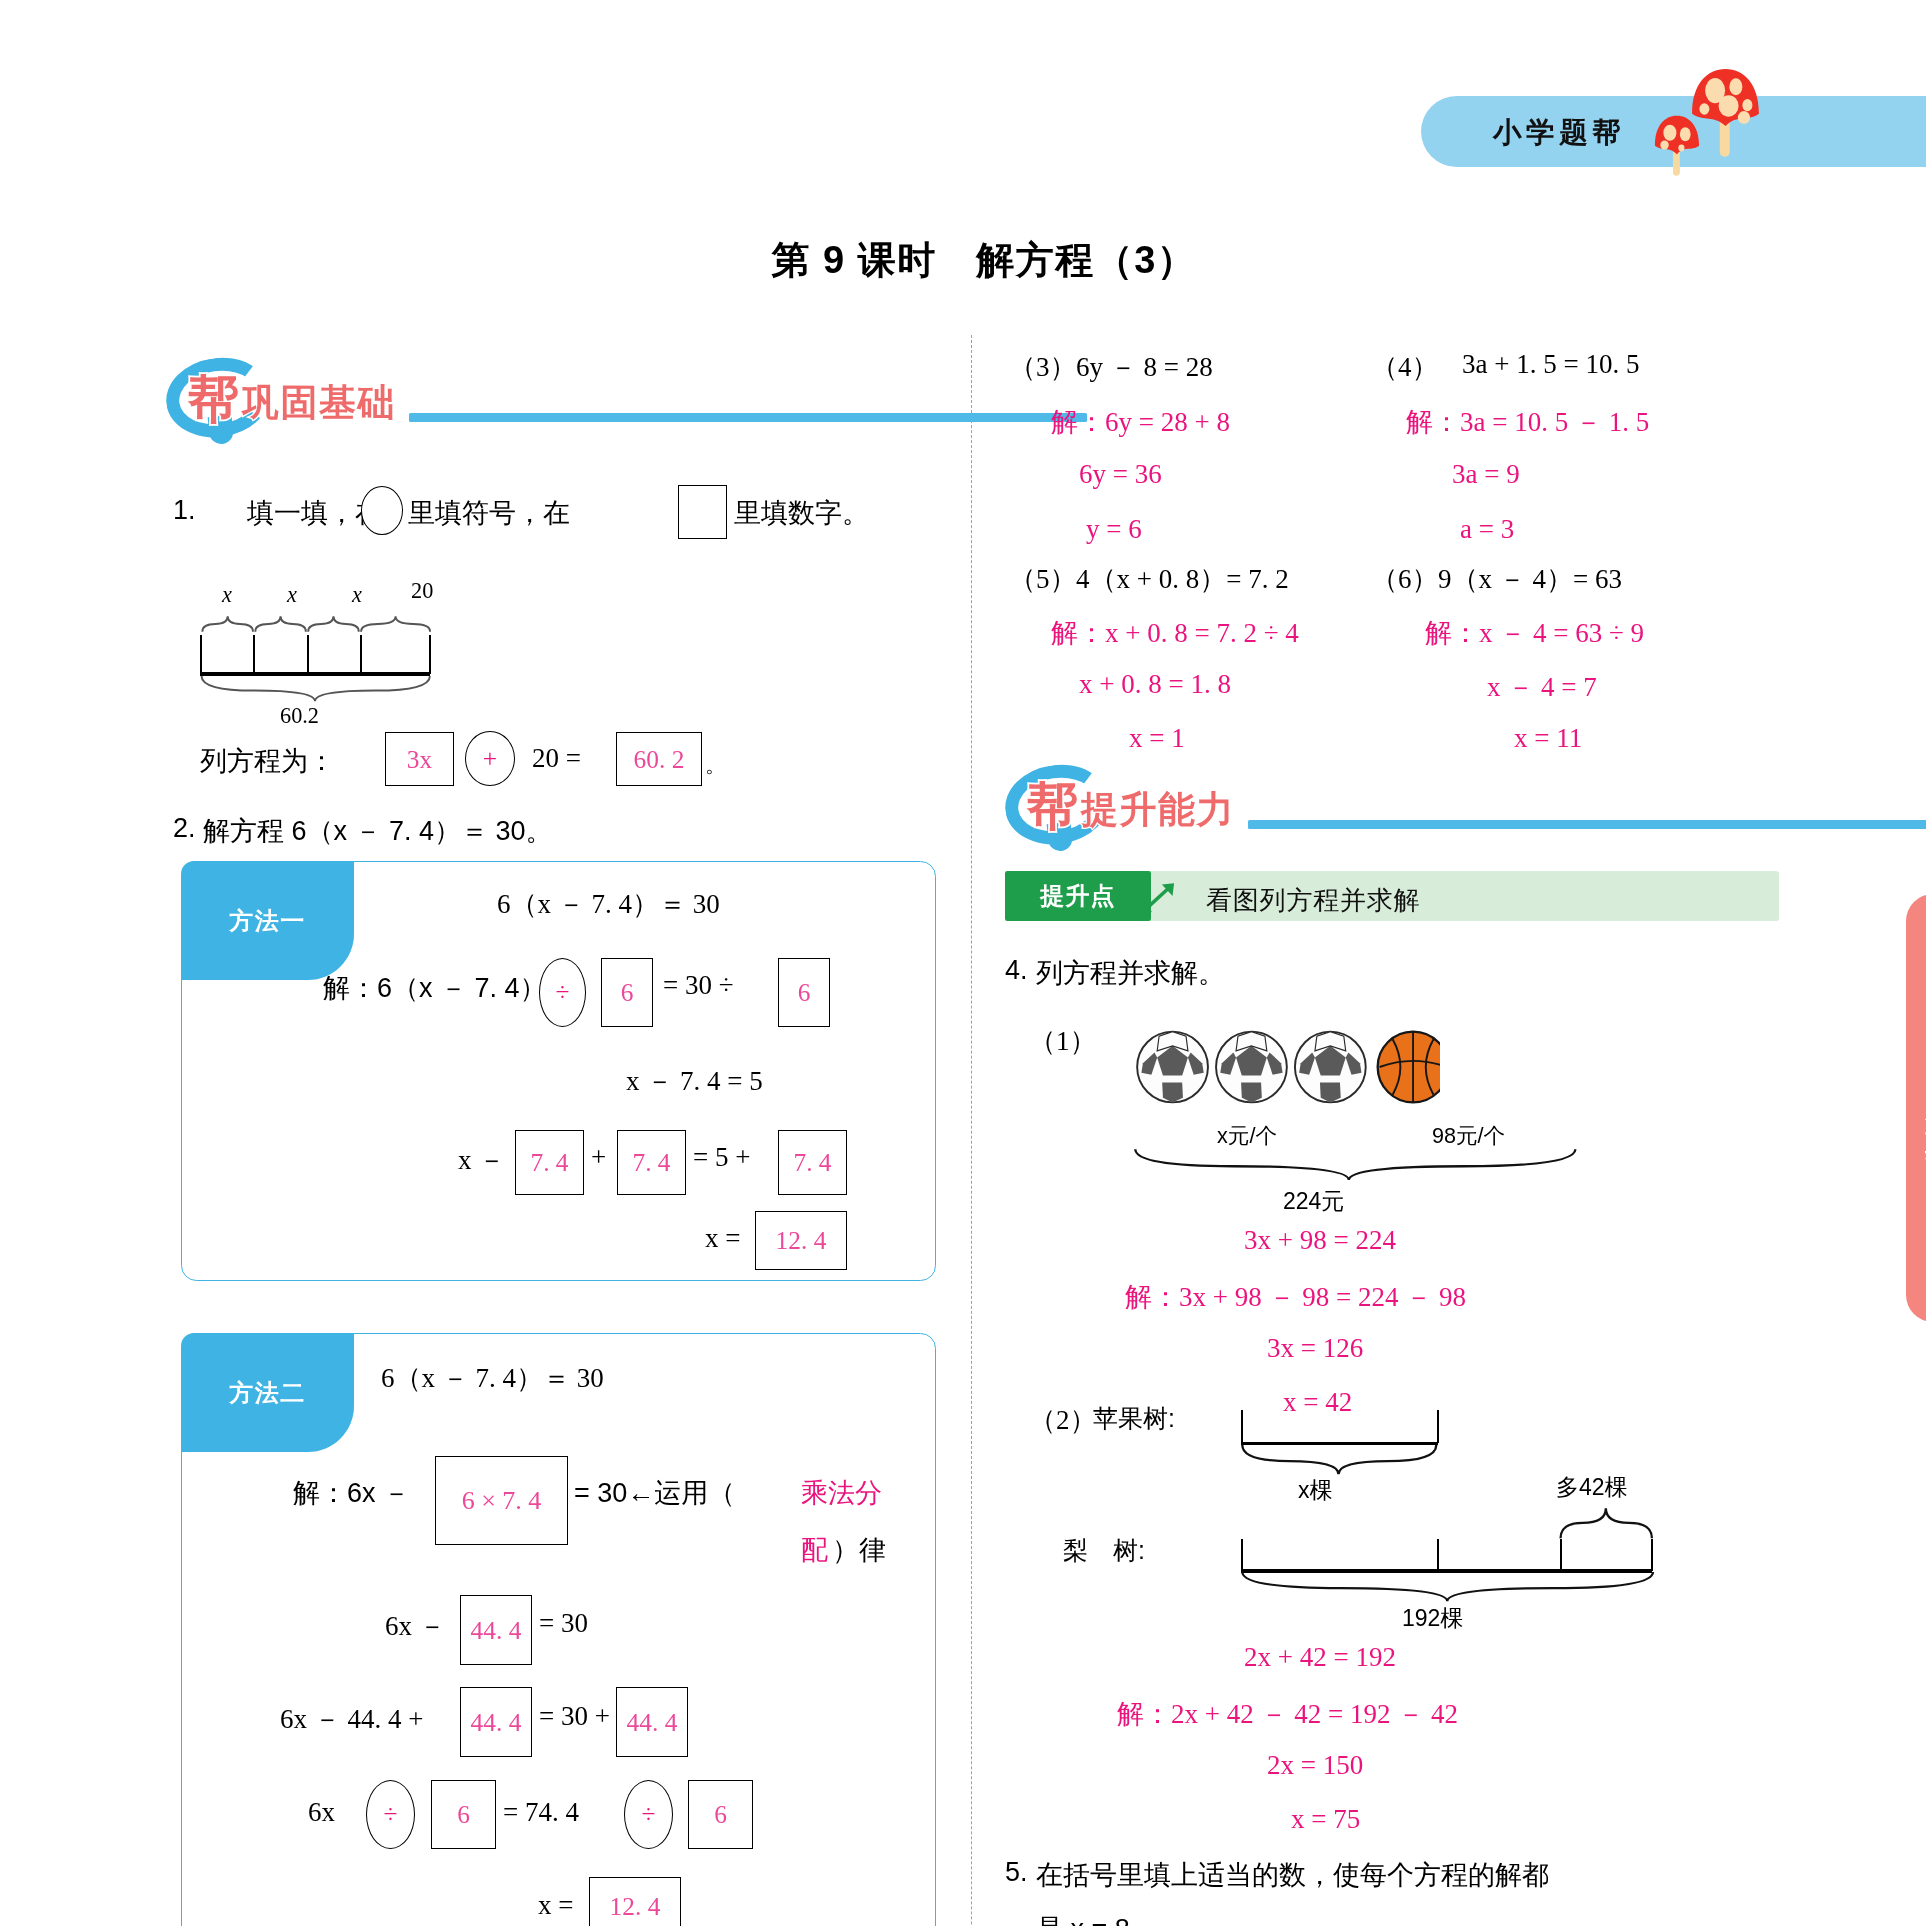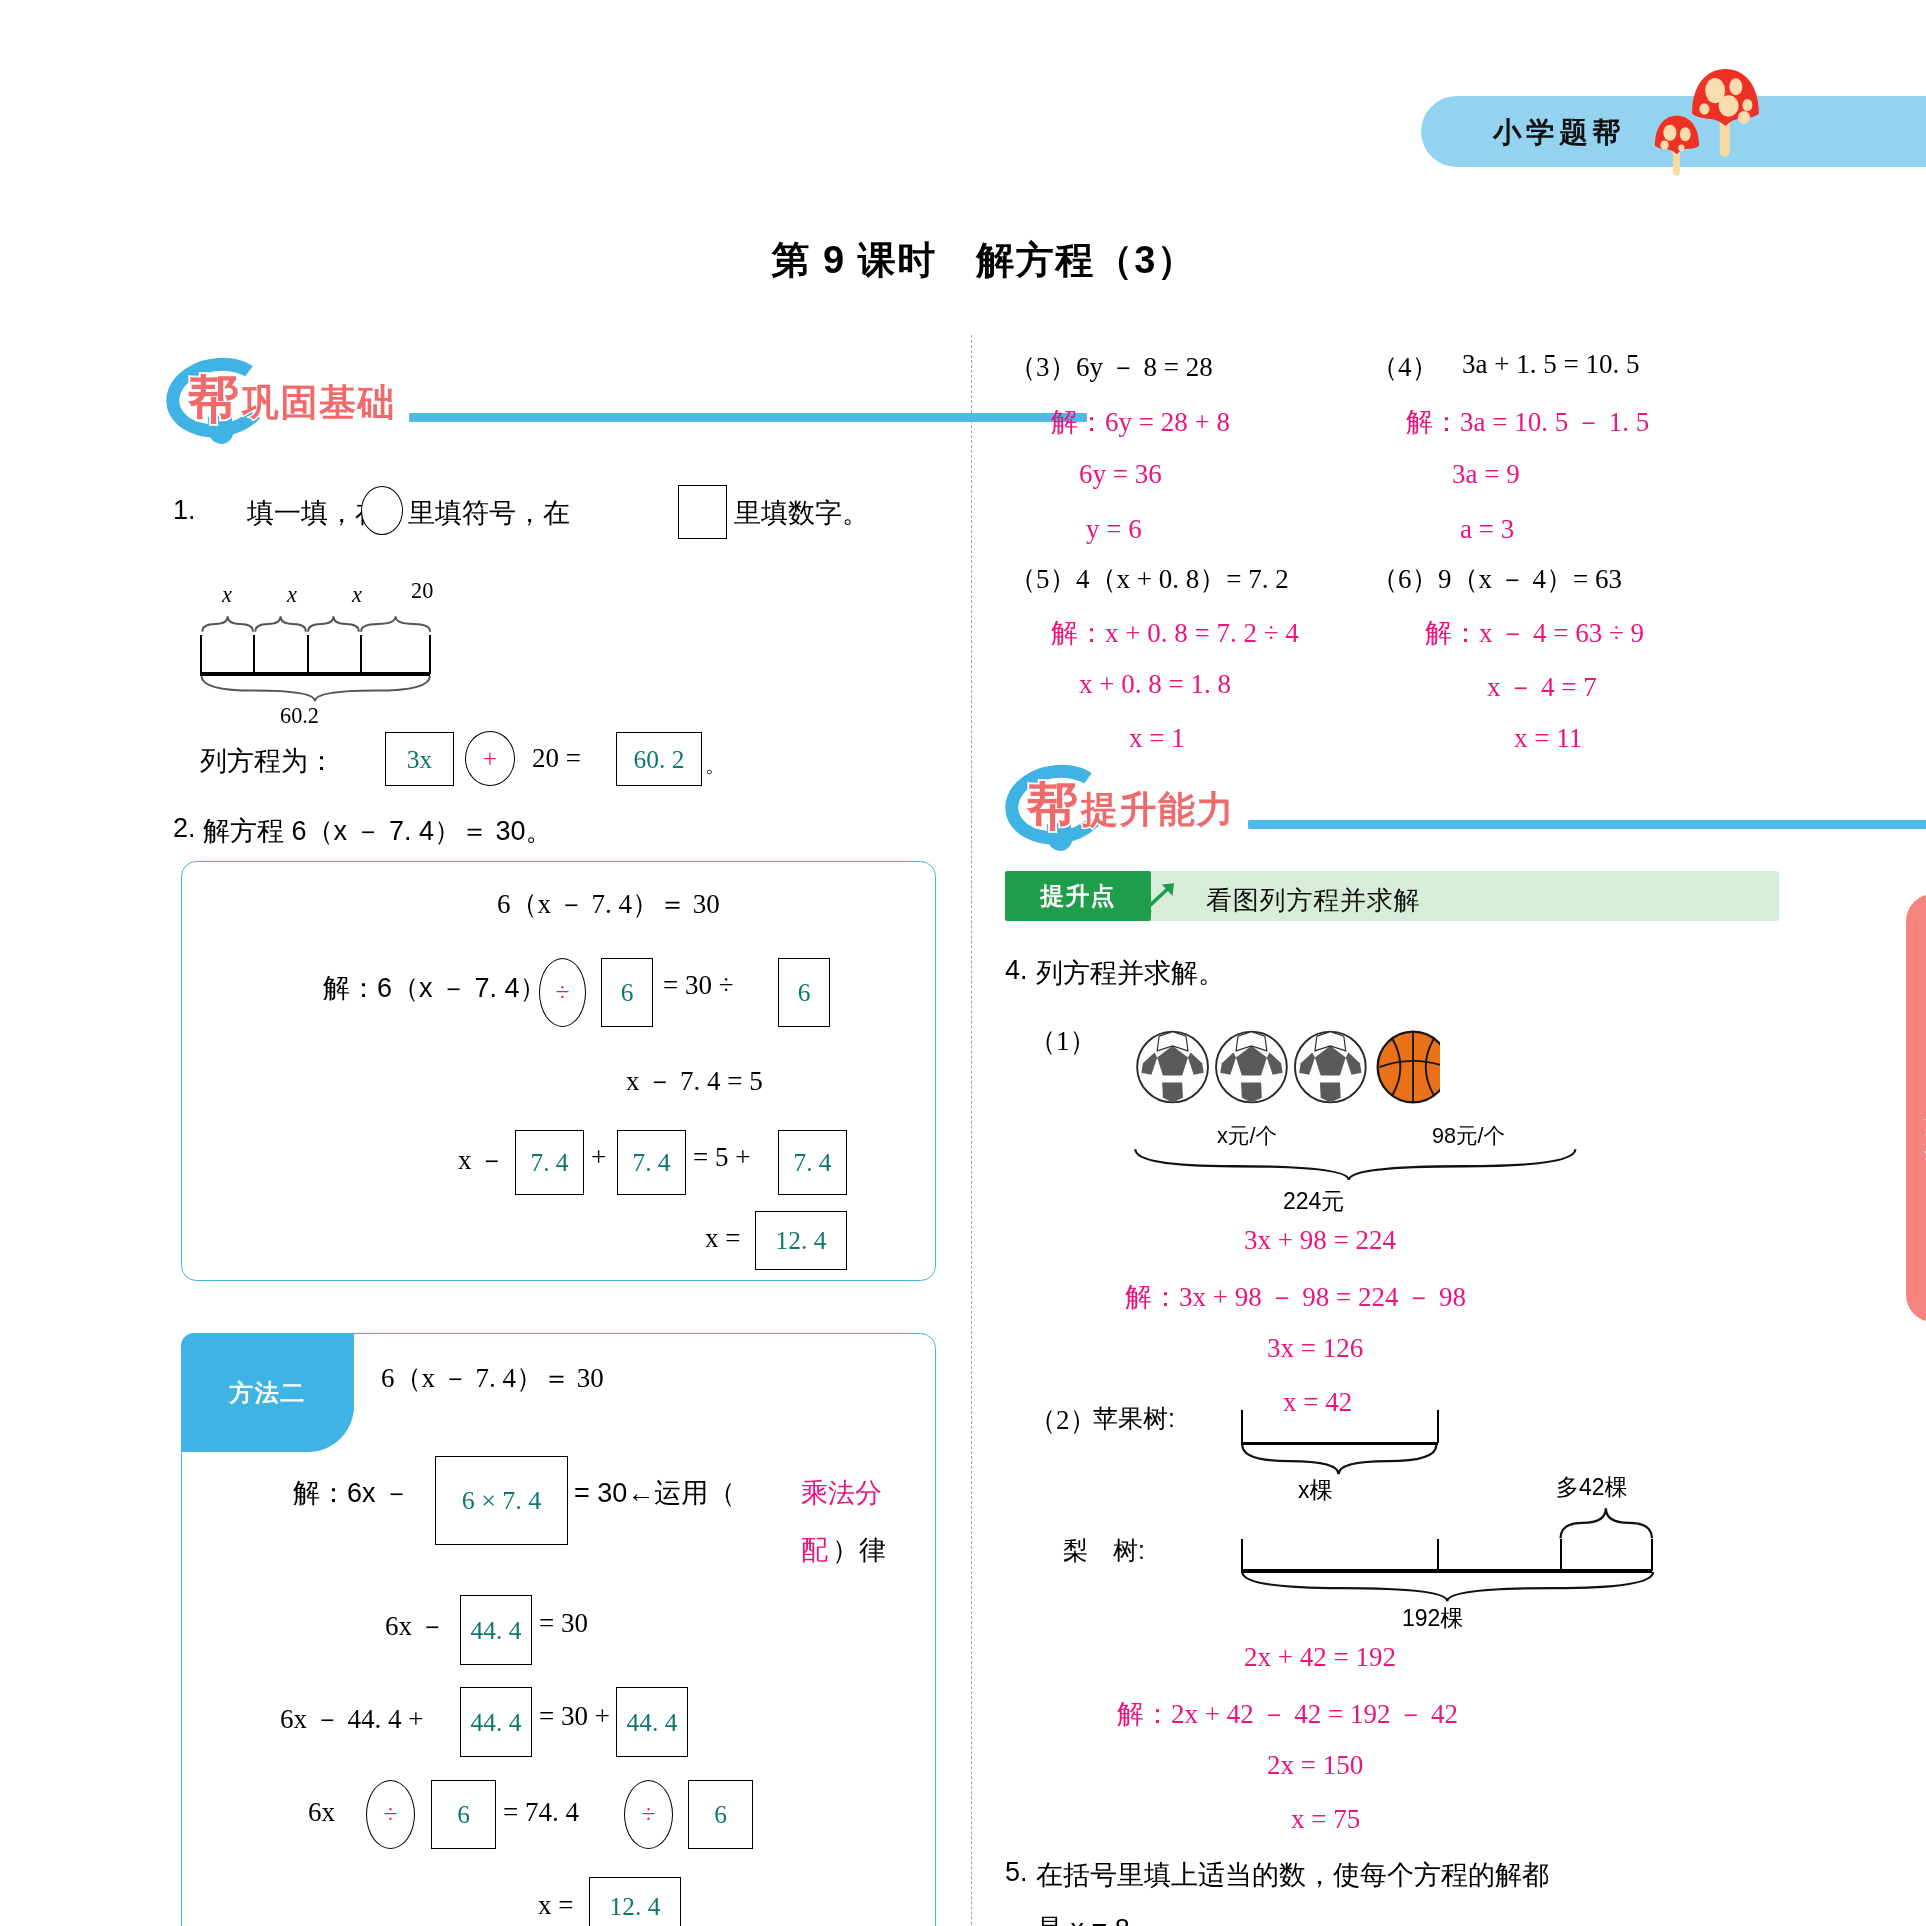--- a/index.html
+++ b/index.html
@@ -74,21 +74,21 @@
   .t{ position:absolute; white-space:nowrap; color:#000;
       font-family:"Liberation Serif", serif; font-size:27px; }
   .cn{ font-family:"Liberation Sans", sans-serif; }
   .it{ font-style:italic; }
   .pink{ color:#ea147f; }
 
   
   .fbox{
     position:absolute; border:1.2px solid #000; background:#fff;
     display:flex; align-items:center; justify-content:center;
-    font-family:"Liberation Serif", serif; color:#0f766e; font-size:25.4px;
+    font-family:"Liberation Serif", serif; color:#ec4899; font-size:25.4px;
   }
   .fcirc{
     position:absolute; border:1.2px solid #000; border-radius:50%; background:#fff;
     display:flex; align-items:center; justify-content:center;
     font-family:"Liberation Serif", serif; color:#ea147f; font-size:25.4px;
   }
   .ebox{ position:absolute; border:1.2px solid #000; background:#fff; }
 
   
   .method-box{
@@ -208,20 +208,21 @@
   <div class="fbox" style="left:385px; top:732px; width:69px; height:54px;">3x</div>
   <div class="fcirc" style="left:465px; top:731px; width:50px; height:55px;">+</div>
   <div class="t" style="left:532px; top:743px;">20 =</div>
   <div class="fbox" style="left:616px; top:732px; width:86px; height:54px;">60. 2</div>
   <div class="t" style="left:705px; top:751px; font-size:21px;">。</div>
 
   <div class="t cn" style="left:173px; top:813px;">2.</div>
   <div class="t cn" style="left:203px; top:813px;">解方程 6（x － 7. 4）＝ 30。</div>
 
   <div class="method-box" style="left:181px; top:861px; width:755px; height:420px;"></div>
+  <div class="method-tag" style="left:181px; top:861px; width:173px; height:119px;">方法一</div>
 
   <div class="t" style="left:497px; top:886px;">6（x － 7. 4）＝ 30</div>
 
   <div class="t cn" style="left:304px; top:970px;margin-left:19px;">解：6（x － 7. 4）</div>
   <div class="fcirc" style="left:539px; top:958px; width:47px; height:69px;">÷</div>
   <div class="fbox" style="left:601px; top:958px; width:52px; height:69px;">6</div>
   <div class="t" style="left:663px; top:970px;">= 30 ÷</div>
   <div class="fbox" style="left:778px; top:958px; width:52px; height:69px;">6</div>
 
   <div class="t" style="left:626px; top:1063px;">x － 7. 4 = 5</div>

